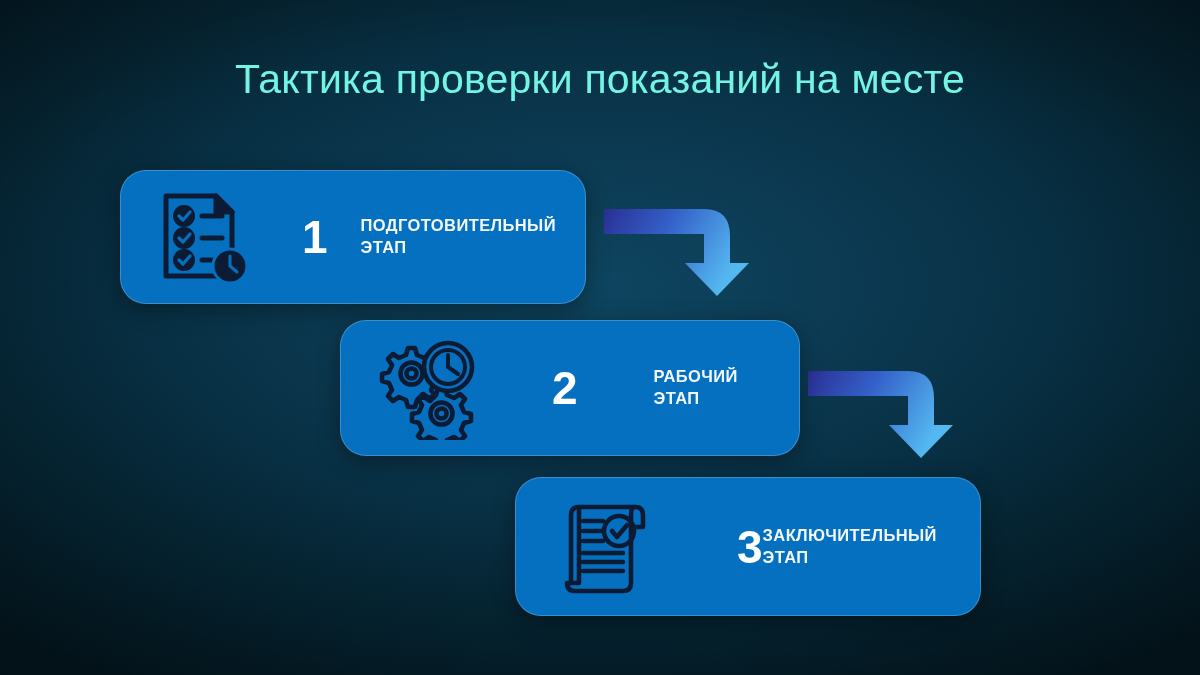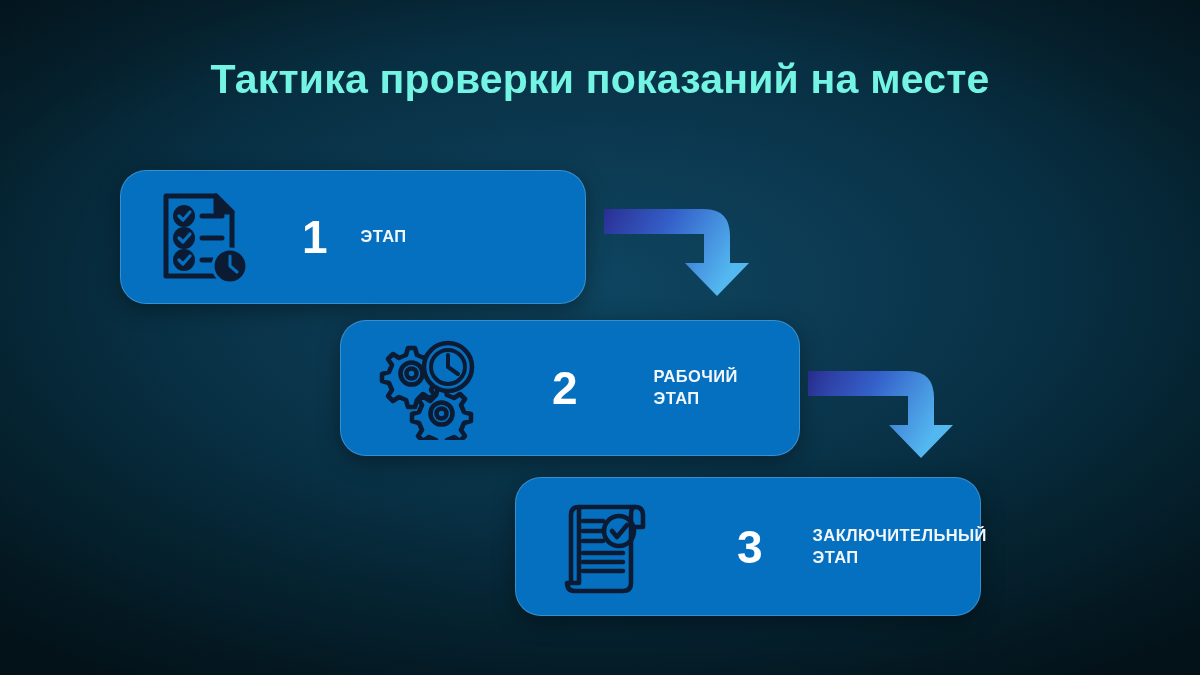--- a/index.html
+++ b/index.html
@@ -22,21 +22,21 @@
       radial-gradient(ellipse 120% 100% at 50% 50%, rgba(0,0,0,0) 45%, rgba(0,0,0,0.45) 100%);
     pointer-events:none;
   }
 
   .title {
     position:absolute;
     top:56px; left:0; width:100%;
     text-align:center;
     color:#74f5e4;
     font-size:41px;
-    font-weight:700;
+    font-weight:400;
     letter-spacing:0.2px;
     white-space:nowrap;
     z-index:5;
   }
 
   .card {
     position:absolute;
     background:#0670c0;
     border-radius:26px;
     border:1px solid rgba(150,200,230,0.35);
@@ -72,21 +72,21 @@
   #card-1 .card-icon { margin-left:37px; }
   #card-1 .card-num  { margin-left:52px; }
   #card-1 .card-label{ margin-left:33px; }
 
   #card-2 .card-icon { margin-left:37px; }
   #card-2 .card-num  { margin-left:70px; }
   #card-2 .card-label{ margin-left:76px; }
 
   #card-3 .card-icon { margin-left:45px; }
   #card-3 .card-num  { margin-left:80px; }
-  #card-3 .card-label{ margin-left:50px; }
+  #card-3 .card-label{ }
 
   .arrow { position:absolute; z-index:3; }
   #arrow-1 { left:604px; top:206px; }
   #arrow-2 { left:808px; top:368px; }
 </style>
 </head>
 <body>
 
 <div class="slide">
 
@@ -131,20 +131,21 @@
           <path d="M21,50 l4,4 l7,-8" stroke="#0670c0" stroke-width="3.2" fill="none" stroke-linecap="round" stroke-linejoin="round"></path>
           <circle cx="26" cy="72" r="11" fill="#0b1b33"></circle>
           <path d="M21,72 l4,4 l7,-8" stroke="#0670c0" stroke-width="3.2" fill="none" stroke-linecap="round" stroke-linejoin="round"></path>
         </g>
         <circle cx="72" cy="78" r="17" fill="#0b1b33" stroke="#0670c0" stroke-width="3"></circle>
         <path d="M72,68 L72,78 L79,84" stroke="#0670c0" stroke-width="3" fill="none" stroke-linecap="round"></path>
       </svg>
     </div>
     <div class="card-num">1</div>
     <div class="card-label">
+      <div>ПОДГОТОВИТЕЛЬНЫЙ</div>
       <div>ЭТАП</div>
     </div>
   </div>
 
   <div class="card" id="card-2">
     <div class="card-icon">
       <svg width="104" height="104" viewBox="0 0 104 104">
         <g fill="none" stroke="#0b1b33" stroke-width="4.6" stroke-linecap="round" stroke-linejoin="round">
 
           <path d="M30,12 l7,0 l2,7 l7,3 l6,-4 l5,5 l-4,6 l3,7 l7,2 l0,7 l-7,2 l-3,7 l4,6 l-5,5 l-6,-4 l-7,3 l-2,7 l-7,0 l-2,-7 l-7,-3 l-6,4 l-5,-5 l4,-6 l-3,-7 l-7,-2 l0,-7 l7,-2 l3,-7 l-4,-6 l5,-5 l6,4 l7,-3 Z"></path>

